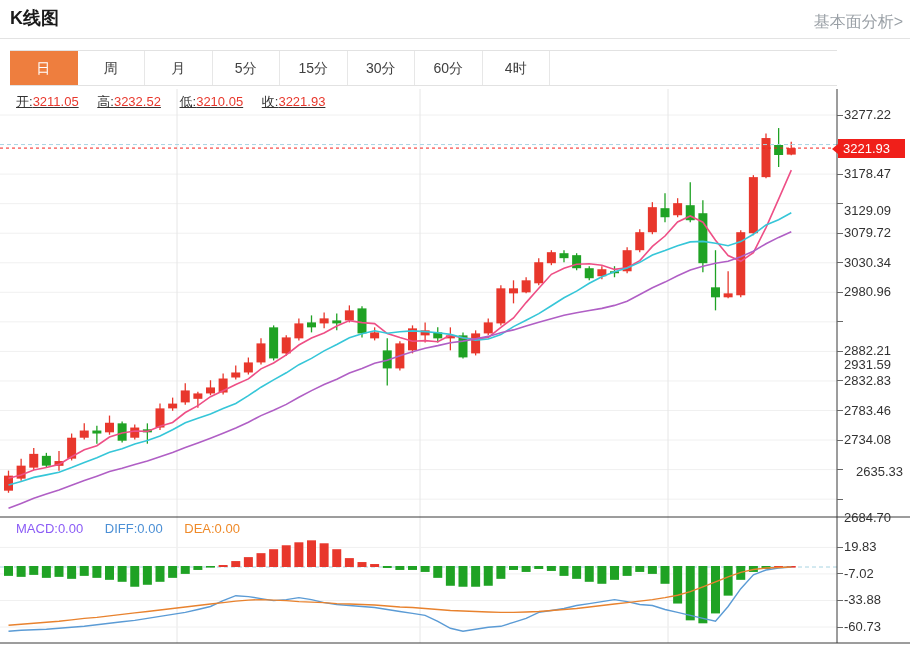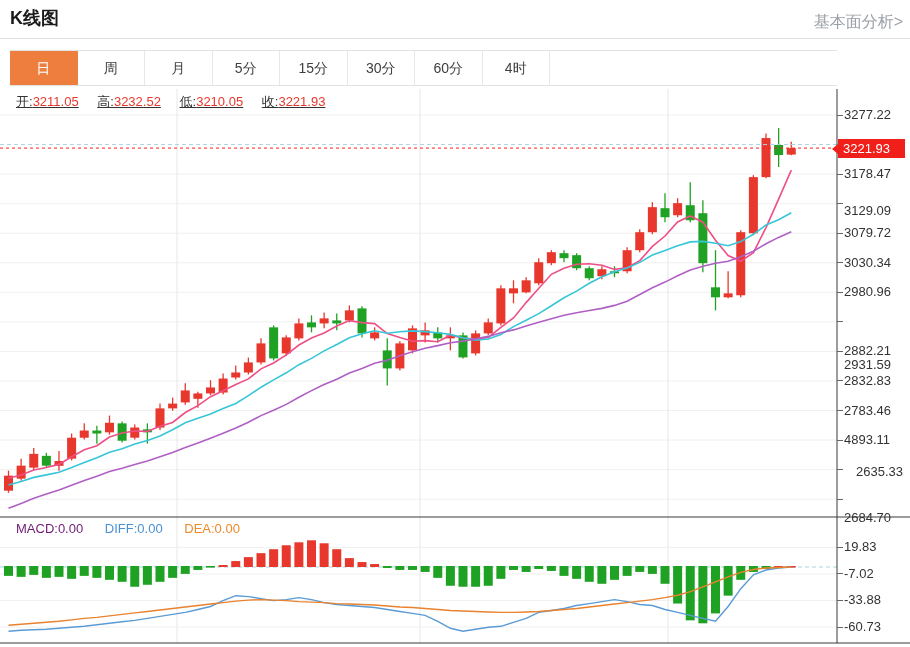--- a/index.html
+++ b/index.html
@@ -21,21 +21,21 @@
 
   .ohlc-row { position:absolute; left:16px; top:93px; font-size:13px; color:#333; white-space:nowrap; }
   .ohlc-row .item { margin-right:15px;text-decoration:underline; }
   .ohlc-row .val { color:var(--c-up); }
   .ma-row { position:absolute; left:16px; top:111px; font-size:13px; white-space:nowrap; }
   .ma-row .item { margin-right:17px; }
   .ma5 { color:var(--c-ma5); } .ma10 { color:var(--c-ma10); } .ma20 { color:var(--c-ma20); }
 
   .macd-row { position:absolute; left:16px; top:521px; font-size:13px; white-space:nowrap; }
   .macd-row .item { margin-right:18px; }
-  .t-macd { color:#701a75; } .t-diff { color:#4b8fd5; } .t-dea { color:#ef8a29; }
+  .t-macd { color:#8b5cf6; } .t-diff { color:#4b8fd5; } .t-dea { color:#ef8a29; }
 
   .axis-label { position:absolute; left:844px; font-size:13px; color:#333; white-space:nowrap; }
   .axis-tick { position:absolute; left:837px; width:6px; height:1px; background:#666; }
 
   .price-badge { position:absolute; left:838px; top:139px; width:67px; height:19px;
     background:var(--c-badge); color:#fff; font-size:13px; line-height:19px; padding-left:5px; }
   .badge-arrow { position:absolute; left:832px; top:144px; width:0; height:0;
     border-top:5px solid transparent; border-bottom:5px solid transparent;
     border-right:6px solid var(--c-badge); }
 </style>
@@ -320,21 +320,21 @@
       <div class="axis-label" style="top: 284.306px;">2980.96</div>
       <div class="axis-tick" style="top: 321.353px;"></div>
       <div class="axis-label" style="top: 313.853px; margin-top: 43px;">2931.59</div>
       <div class="axis-tick" style="top: 350.906px;"></div>
       <div class="axis-label" style="top: 343.406px;">2882.21</div>
       <div class="axis-tick" style="top: 380.459px;"></div>
       <div class="axis-label" style="top: 372.959px;">2832.83</div>
       <div class="axis-tick" style="top: 410.006px;"></div>
       <div class="axis-label" style="top: 402.506px;">2783.46</div>
       <div class="axis-tick" style="top: 439.559px;"></div>
-      <div class="axis-label" style="top: 432.059px;">4893.11</div>
+      <div class="axis-label" style="top: 432.059px;">2734.08</div>
       <div class="axis-tick" style="top: 469.112px;"></div>
       <div class="axis-label" style="top: 461.612px; margin-top: 48px;">2684.70</div>
       <div class="axis-tick" style="top: 498.659px;"></div>
       <div class="axis-label" style="top: 464px; margin-left: 12px;">2635.33</div>
     </div>
   <div id="macd-axis">
       <div class="axis-tick" style="top: 546.908px;"></div>
       <div class="axis-label" style="top: 539.408px;">19.83</div>
       <div class="axis-tick" style="top: 573.436px;"></div>
       <div class="axis-label" style="top: 565.936px;">-7.02</div>

